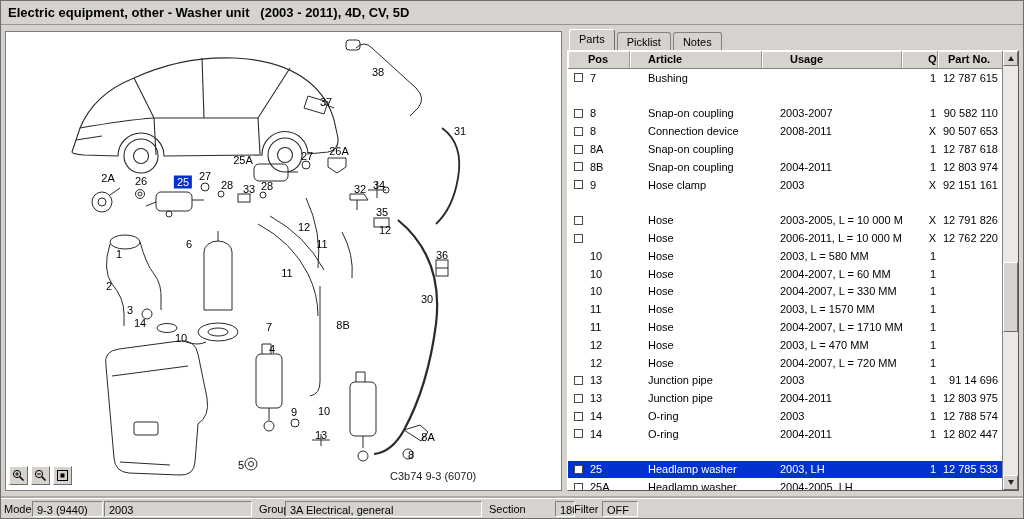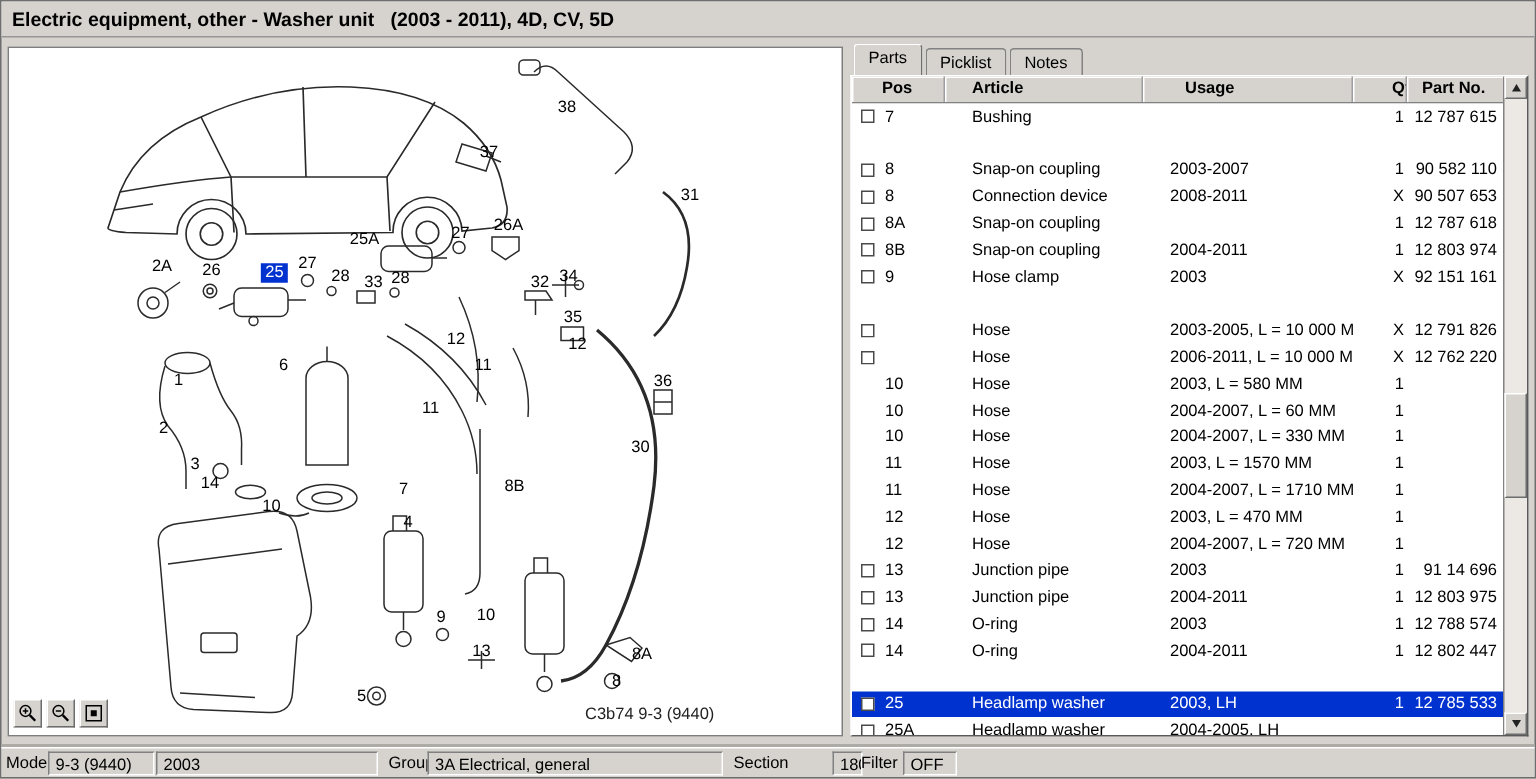--- a/index.html
+++ b/index.html
@@ -162,21 +162,21 @@
         <span class="callout" style="left: 337px; top: 293px;">8B</span>
         <span class="callout" style="left: 266px; top: 317px;">4</span>
         <span class="callout" style="left: 288px; top: 380px;">9</span>
         <span class="callout" style="left: 318px; top: 379px;">10</span>
         <span class="callout" style="left: 315px; top: 403px;">13</span>
         <span class="callout" style="left: 422px; top: 405px;">8A</span>
         <span class="callout" style="left: 405px; top: 423px;">8</span>
         <span class="callout" style="left: 235px; top: 433px;">5</span>
       </div>
 
-    <div class="diagram-caption">C3b74 9-3 (9440)</div>
+    <div class="diagram-caption">C3b74 9-3 (6070)</div>
 
     <div class="diagram-toolbar">
       <button class="dbtn">
         <svg width="13" height="13" viewBox="0 0 13 13">
             <circle cx="5" cy="5" r="3.6" fill="none" stroke="#000"></circle>
             <line x1="7.8" y1="7.8" x2="11.5" y2="11.5" stroke="#000" stroke-width="1.6"></line>
             <line x1="3.2" y1="5" x2="6.8" y2="5" stroke="#000"></line>
             <line x1="5" y1="3.2" x2="5" y2="6.8" stroke="#000"></line>
           </svg>
       </button>

